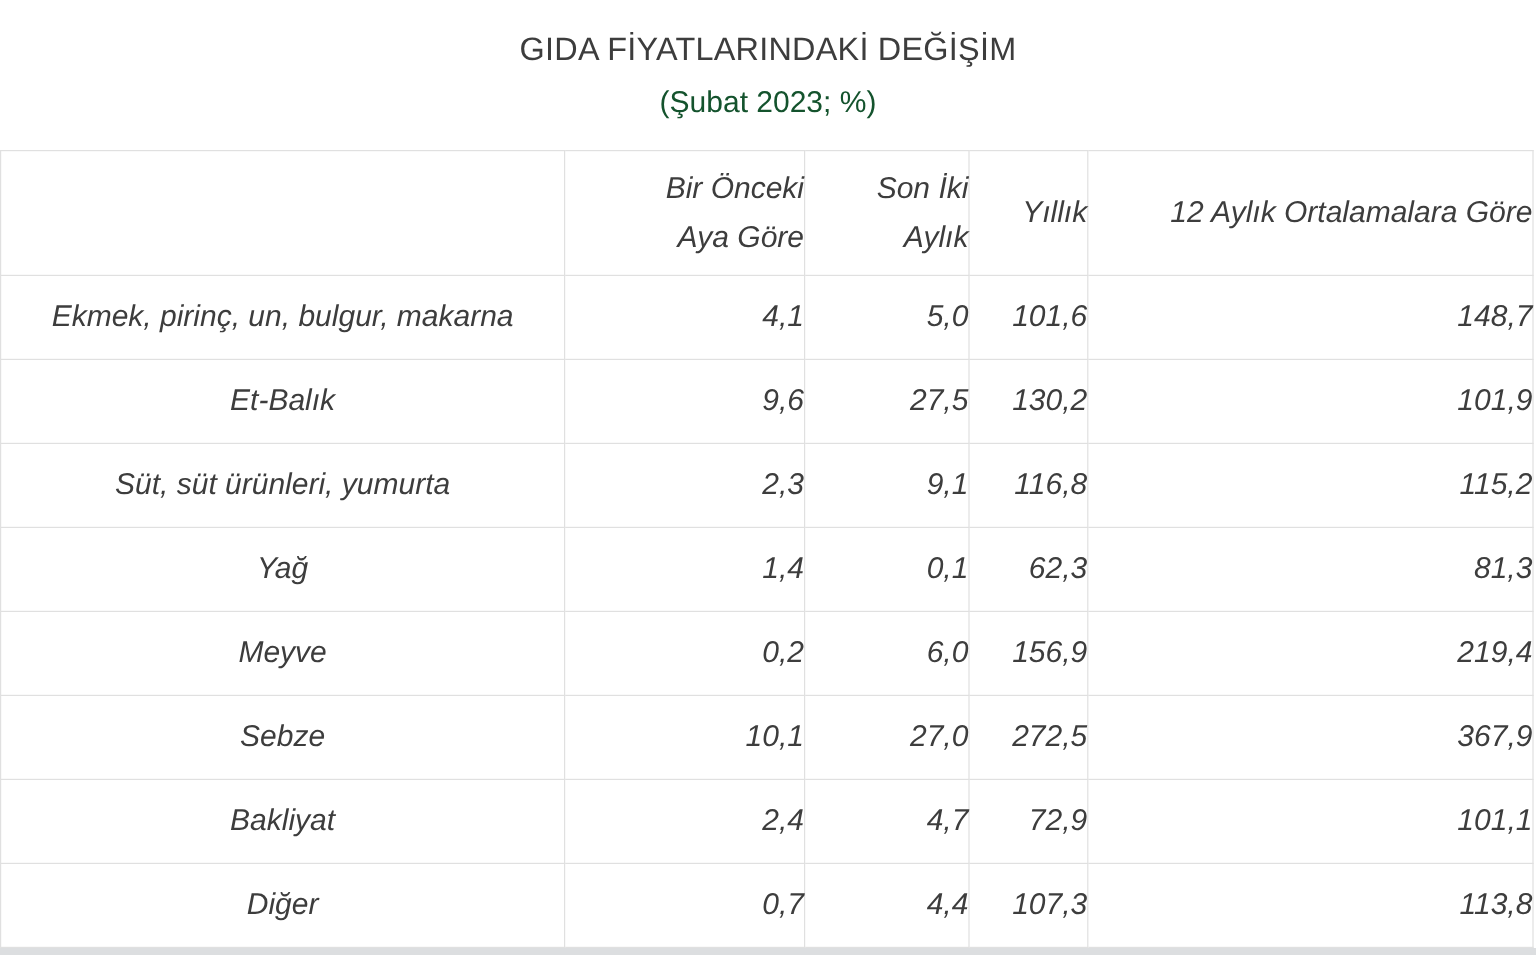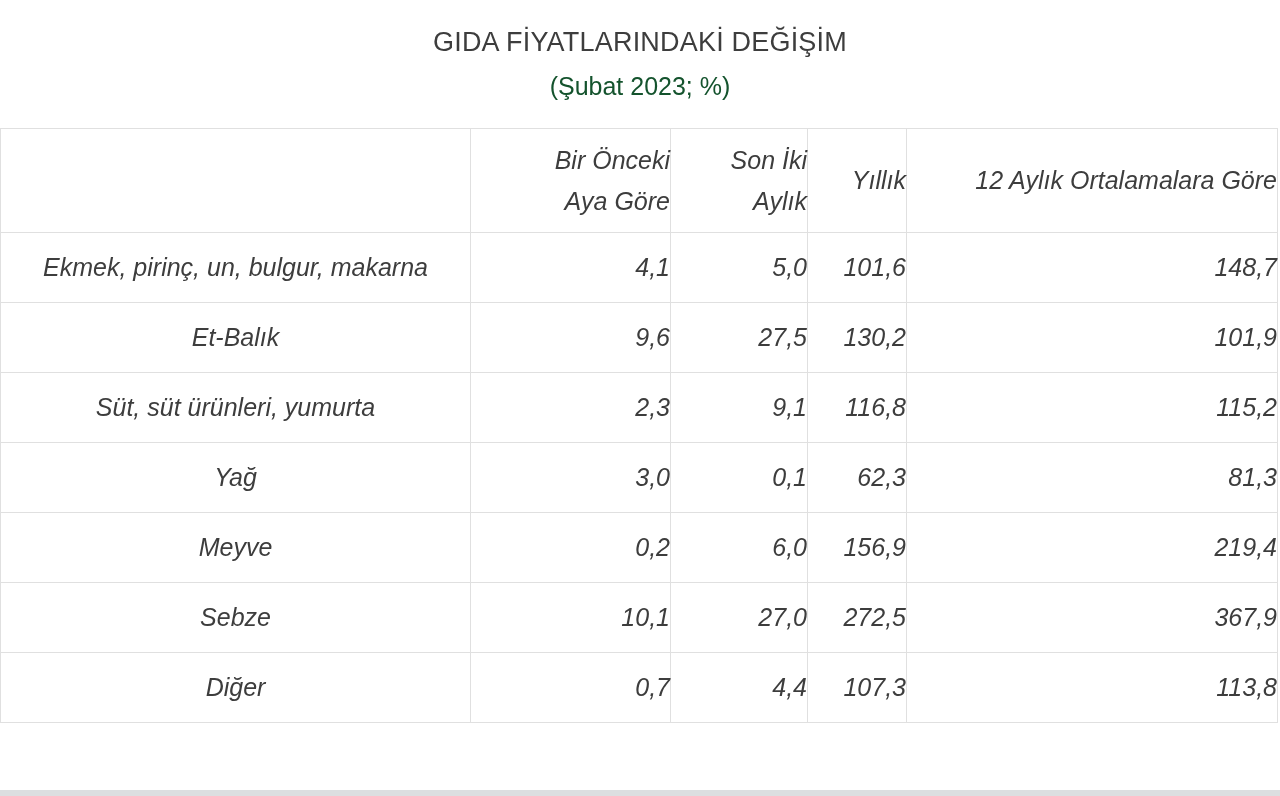--- a/index.html
+++ b/index.html
@@ -132,40 +132,47 @@
       </tr>
       <tr>
         <th class="cell-label">Süt, süt ürünleri, yumurta</th>
         <td class="cell-num">2,3</td>
         <td class="cell-num">9,1</td>
         <td class="cell-num">116,8</td>
         <td class="cell-num">115,2</td>
       </tr>
       <tr>
         <th class="cell-label">Yağ</th>
-        <td class="cell-num">3,0</td>
+        <td class="cell-num">1,4</td>
         <td class="cell-num">0,1</td>
         <td class="cell-num">62,3</td>
         <td class="cell-num">81,3</td>
       </tr>
       <tr>
         <th class="cell-label">Meyve</th>
         <td class="cell-num">0,2</td>
         <td class="cell-num">6,0</td>
         <td class="cell-num">156,9</td>
         <td class="cell-num">219,4</td>
       </tr>
       <tr>
         <th class="cell-label">Sebze</th>
         <td class="cell-num">10,1</td>
         <td class="cell-num">27,0</td>
         <td class="cell-num">272,5</td>
         <td class="cell-num">367,9</td>
       </tr>
       <tr>
+        <th class="cell-label">Bakliyat</th>
+        <td class="cell-num">2,4</td>
+        <td class="cell-num">4,7</td>
+        <td class="cell-num">72,9</td>
+        <td class="cell-num">101,1</td>
+      </tr>
+      <tr>
         <th class="cell-label">Diğer</th>
         <td class="cell-num">0,7</td>
         <td class="cell-num">4,4</td>
         <td class="cell-num">107,3</td>
         <td class="cell-num">113,8</td>
       </tr>
     </tbody>
   </table>
 
   <div class="bottom-bar"></div>

